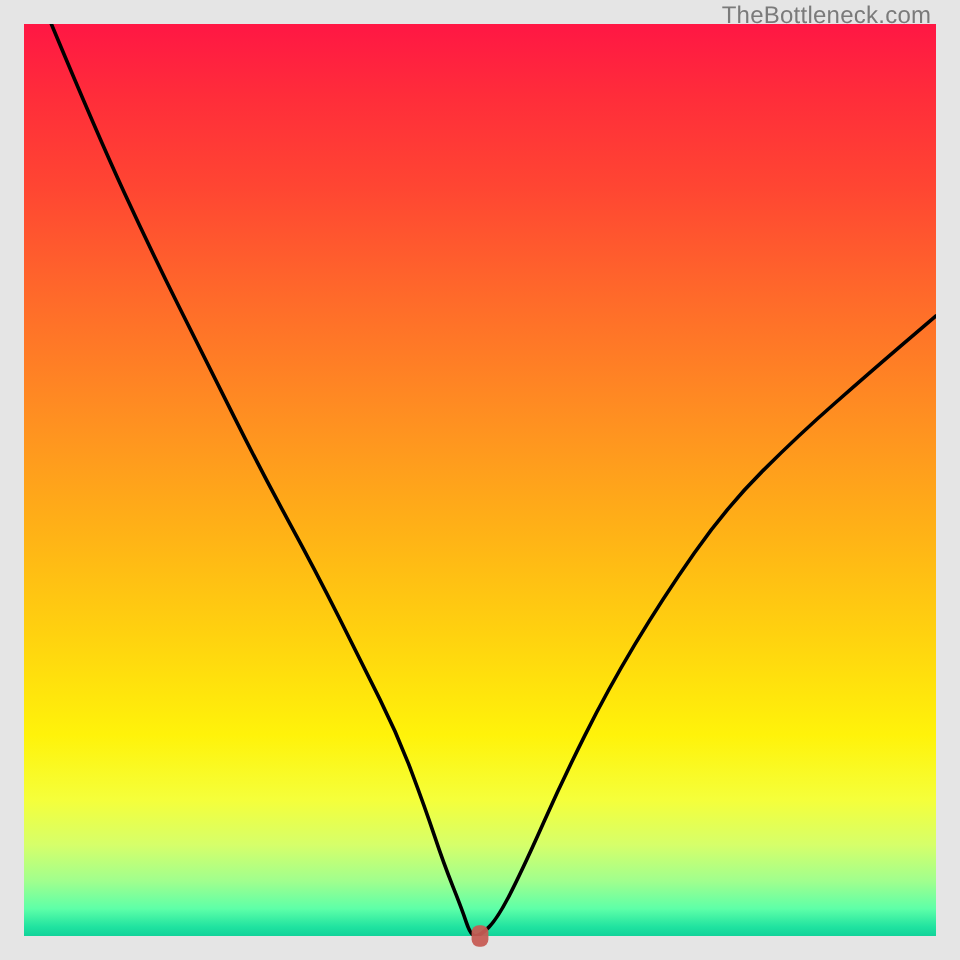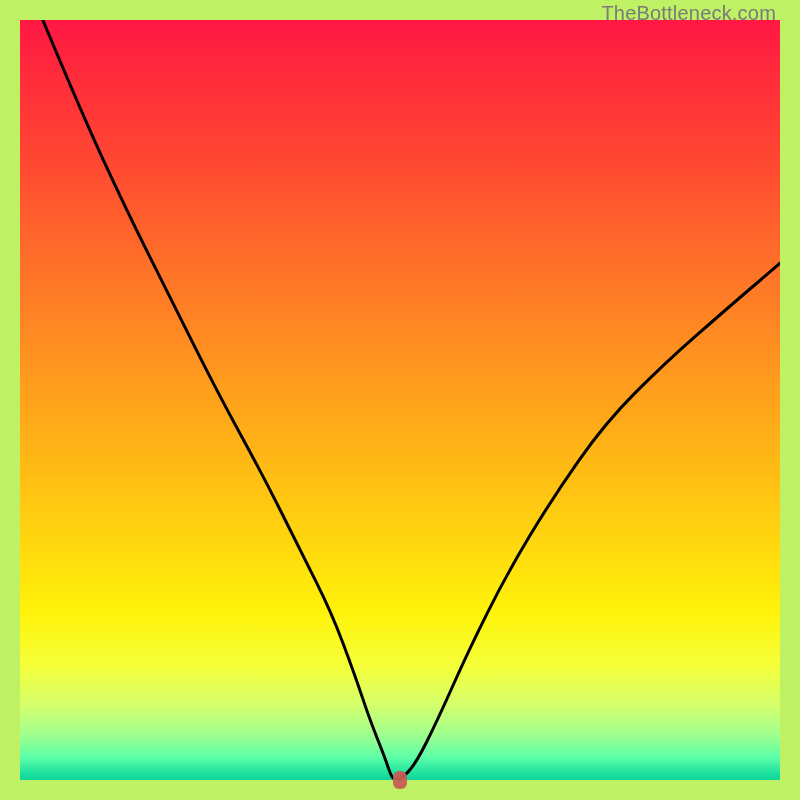--- a/index.html
+++ b/index.html
@@ -7,21 +7,21 @@
     padding: 0;
     width: 800px;
     height: 800px;
     background: #000;
     font-family: Arial, Helvetica, sans-serif;
     overflow: hidden;
   }
   .frame {
     position: absolute;
     inset: 0;
-    background: #bef264;
+    background: #e5e5e5;
     padding-left: 24px;
   }
   .plot {
     position: absolute;
     left: 20px;
     top: 20px;
     width: 760px;
     height: 760px;
     background: linear-gradient(to bottom,
       #ff1744 0%,

